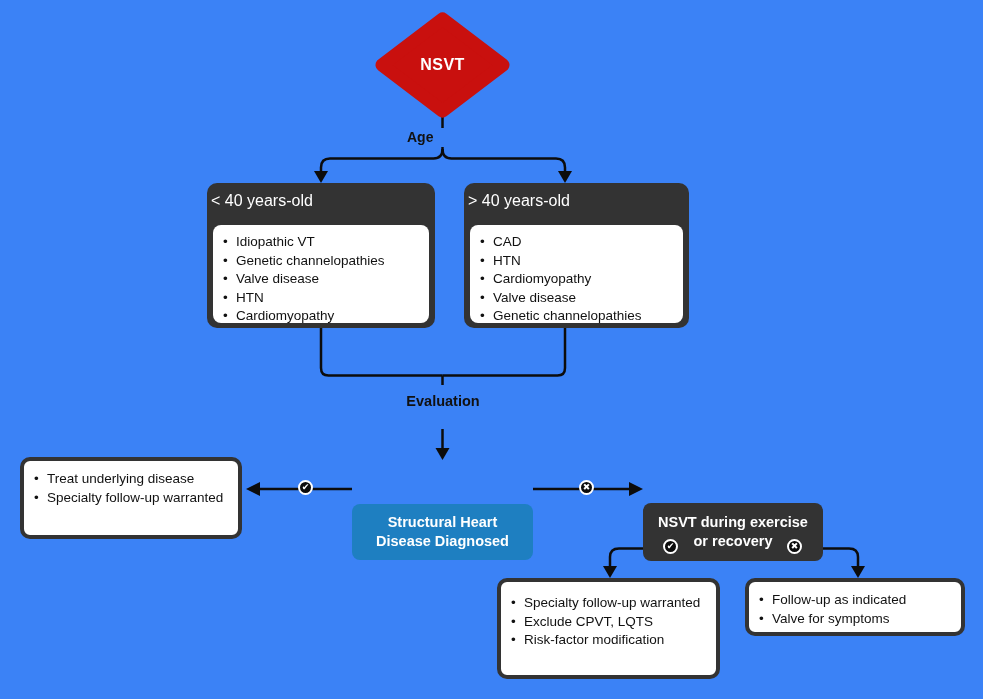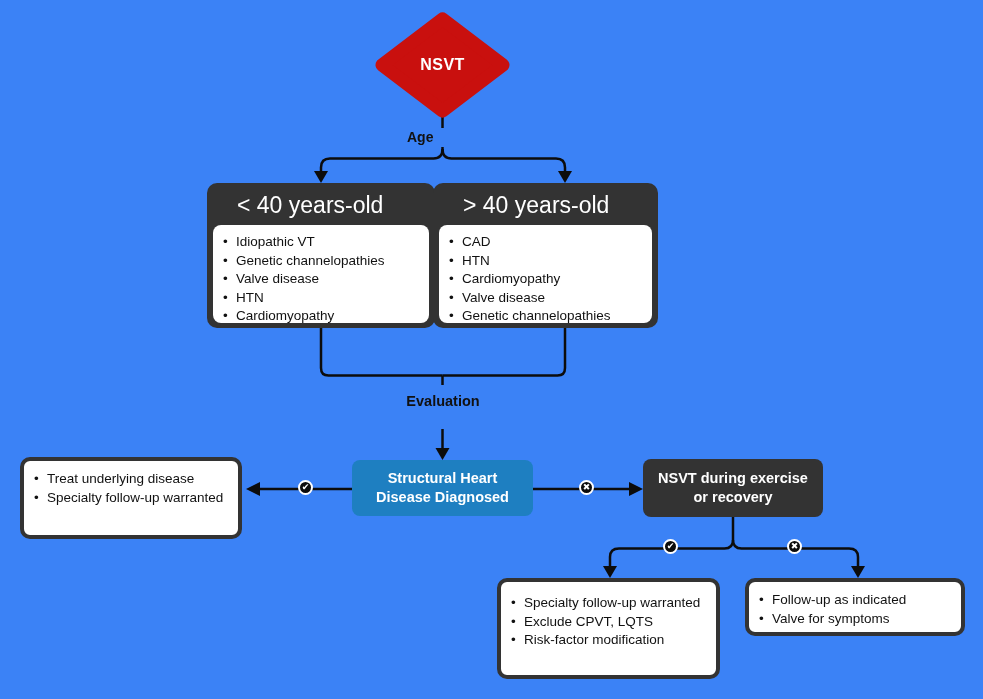--- a/index.html
+++ b/index.html
@@ -16,35 +16,35 @@
   .diamond-label { position:absolute; inset:0; display:flex; align-items:center; justify-content:center;
     color:#fff; font-weight:bold; font-size:16px; letter-spacing:.5px; }
 
   
   .mini-label { font-weight:bold; font-size:14px; }
   .eval-wrap { left:330px; top:393px; width:226px; text-align:center; line-height:17px; font-size:14.5px; }
   .eval-title { font-weight:bold;text-align:center; }
 
   
   .catbox { background:var(--dark); border-radius:10px; }
-  .catbox .cat-header { color:#fff; font-size:23px; padding:9px 0 0 30px; height:33px; font-weight:normal; }
+  .catbox .cat-header { color:#fff; font-size:16px; padding:9px 0 0 4px; height:33px; font-weight:normal; }
   .catbox .cat-panel { position:absolute; left:6px; right:6px; top:42px; bottom:5px;
     background:#fff; border-radius:8px; padding:8px 6px 6px 10px; }
 
   
   .li { display:flex; font-size:13.5px; line-height:18.6px; }
   .li .dot { width:13px; flex:0 0 13px; text-align:left; }
   .li .txt { flex:1; }
 
   
   .resultbox { background:#fff; border:4px solid var(--dark); border-radius:10px; padding:9px 8px 6px 10px; }
 
   
   .node { border-radius:8px; display:flex; align-items:center; justify-content:center;
-    text-align:center; color:#fff; font-weight:bold; font-size:14.5px; line-height:19px; padding:0 12px; }
+    text-align:center; color:#fff; font-weight:bold; font-size:14.5px; line-height:19px; padding:0 12px;margin-top:44px; }
   .node.blue { background:var(--blue); }
   .node.dark { background:var(--dark); }
 
   
   .badge { width:15px; height:15px; border:2px solid #fff; border-radius:50%;
     background:var(--line); color:#fff; display:flex; align-items:center; justify-content:center;
     font-size:9px; line-height:1; }
 </style>
 </head>
 <body>
@@ -104,21 +104,21 @@
           <span class="dot">•</span>
           <span class="txt">HTN</span>
         </div>
       <div class="li">
           <span class="dot">•</span>
           <span class="txt">Cardiomyopathy</span>
         </div>
     </div>
   </div>
 
-  <div class="abs catbox" style="left:433px; top:183px; width:225px; height:145px;">
+  <div class="abs catbox" style="left:464px; top:183px; width:225px; height:145px;">
     <div class="cat-header">&gt; 40 years-old</div>
     <div class="cat-panel">
       <div class="li">
           <span class="dot">•</span>
           <span class="txt">CAD</span>
         </div>
       <div class="li">
           <span class="dot">•</span>
           <span class="txt">HTN</span>
         </div>

